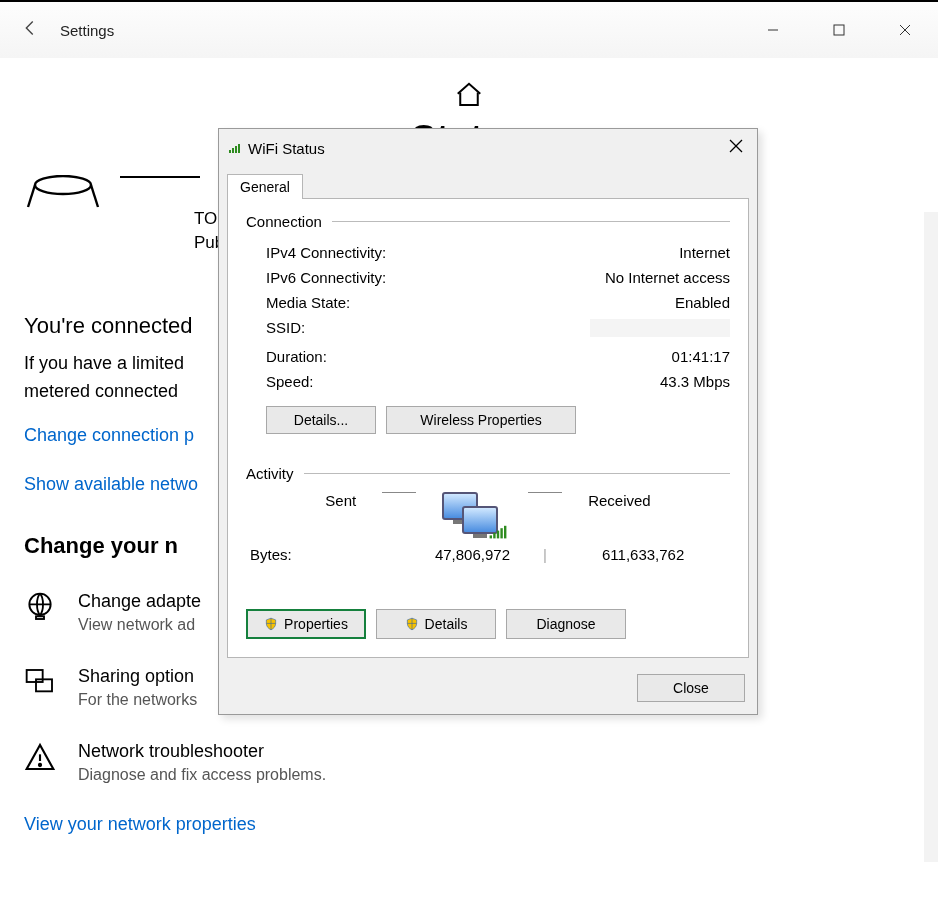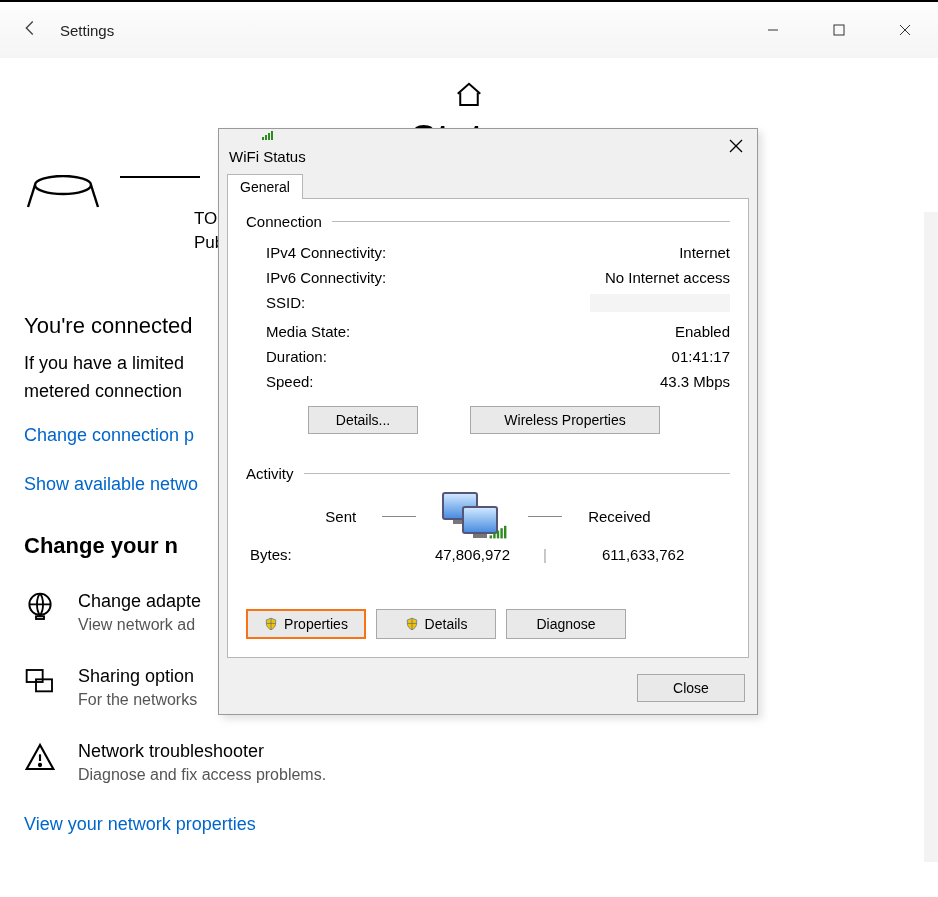--- a/index.html
+++ b/index.html
@@ -26,43 +26,43 @@
   .link { color:#0066cc; font-size:18px; margin-top:20px; display:block; cursor:pointer; }
   .section-title { font-size:22px; font-weight:600; margin-top:38px; }
   .opt { display:flex; gap:20px; margin-top:32px; align-items:flex-start; }
   .opt .ic { width:34px; flex:0 0 34px; }
   .opt .txt .t1 { font-size:18px; color:#000; }
   .opt .txt .t2 { font-size:16px; color:#555; margin-top:4px; }
   .scrollbar { position:absolute; right:0; top:210px; width:14px; height:650px; background:#f3f3f3; }
   
   .dialog { position:absolute; left:218px; top:126px; width:540px; background:#f0f0f0; border:1px solid #9a9a9a; box-shadow:4px 4px 8px rgba(0,0,0,0.12); }
   .dlg-title { height:38px; display:flex; align-items:center; padding:0 10px; justify-content:space-between; }
-  .dlg-title .tt { display:flex; align-items:center; gap:8px; font-size:15px; color:#000;flex-direction:column; }
+  .dlg-title .tt { display:flex; align-items:center; gap:8px; font-size:15px; color:#000; }
   .dlg-close { cursor:pointer; padding:4px; }
   .dlg-tabs { padding:6px 8px 0 8px; }
   .tab { display:inline-block; background:#fff; border:1px solid #b6b6b6; border-bottom:none; padding:4px 12px; font-size:14px; position:relative; top:1px; }
   .dlg-body { margin:0 8px 8px 8px; background:#fff; border:1px solid #b6b6b6; padding:14px 18px 18px 18px; font-size:15px; color:#000; }
   .grp-label { display:flex; align-items:center; gap:10px; margin-bottom:10px; }
   .grp-label .line { flex:1; border-top:1px solid #bbb; }
   .row { display:flex; justify-content:space-between; padding:4px 0 4px 20px; }
   .row .v { text-align:left; }
   .sig-bars { display:inline-flex; align-items:flex-end; gap:2px; height:18px;}
   .sig-bars span { width:4px; background:#2e8b1f; display:inline-block;}
   .sig-bars span:nth-child(1){height:5px}
   .sig-bars span:nth-child(2){height:9px}
   .sig-bars span:nth-child(3){height:13px}
   .sig-bars span:nth-child(4){height:17px}
   .sig-bars span:nth-child(5){height:21px}
   .btn { background:#e9e9e9; border:1px solid #a8a8a8; font-size:14px; padding:5px 0; cursor:pointer; display:inline-flex; align-items:center; justify-content:center; gap:6px;}
-  .btn.primary { border:2px solid #f97316; }
+  .btn.primary { border:2px solid #15803d; }
   .conn-btns { margin:12px 0 4px 0; display:flex; gap:10px; padding-left:20px;}
-  .conn-btns .btn { width:110px;margin-left:42px; }
+  .conn-btns .btn { width:110px; }
   .conn-btns .btn.wide { width:190px; }
   .activity { margin-top:31px; }
-  .act-diagram { display:flex; align-items:center; justify-content:center; gap:26px; margin:10px 0 6px 0; }
+  .act-diagram { display:flex; align-items:flex-start; justify-content:center; gap:26px; margin:10px 0 6px 0; }
   .act-diagram .dash { width:34px; border-top:1px solid #888; }
   .monitors { position:relative; width:60px; height:48px; }
   .mon { position:absolute; width:36px; height:28px; border:2px solid #557; background:linear-gradient(#cfe7ff,#4a8de0); border-radius:3px;}
   .mon::after { content:""; position:absolute; bottom:-6px; left:50%; transform:translateX(-50%); width:14px; height:4px; background:#777; }
   .mon.a { left:0; top:0; }
   .mon.b { left:20px; top:14px; }
   .mini-bars { position:absolute; bottom:-2px; right:-10px;}
   .bytes-row { display:flex; align-items:flex-end; padding-left:4px;}
   .bytes-row .lbl { width:140px;}
   .bytes-row .sent { width:120px; text-align:right;}
@@ -134,21 +134,21 @@
     </div>
 
     <div class="net-text">
       <div>TOP</div>
       <div>Pub</div>
     </div>
 
     <div class="subhead">You're connected</div>
     <div class="body-text">
       <span>If you have a limited</span><br>
-      <span>metered connection</span>
+      <span>metered connected</span>
     </div>
 
     <a class="link">Change connection p</a>
     <a class="link" style="margin-top:28px">Show available netwo</a>
 
     <div class="section-title">Change your n</div>
 
     <div class="opt">
       <div class="ic">
         <svg width="32" height="32" viewBox="0 0 24 24" fill="none" stroke="#000" stroke-width="1.4">
@@ -227,26 +227,26 @@
 
       <div class="row">
           <span>IPv4 Connectivity:</span>
           <span class="v">Internet</span>
         </div>
       <div class="row">
           <span>IPv6 Connectivity:</span>
           <span class="v">No Internet access</span>
         </div>
       <div class="row">
+          <span>Media State:</span>
+          <span class="v">Enabled</span>
+        </div>
+      <div class="row">
           <span>SSID:</span>
           <span class="v"><span class="ssid-blank"></span></span>
-        </div>
-      <div class="row">
-          <span>Media State:</span>
-          <span class="v">Enabled</span>
         </div>
       <div class="row">
           <span>Duration:</span>
           <span class="v">01:41:17</span>
         </div>
       <div class="row">
           <span>Speed:</span>
           <span class="v">43.3 Mbps</span>
         </div>
 

